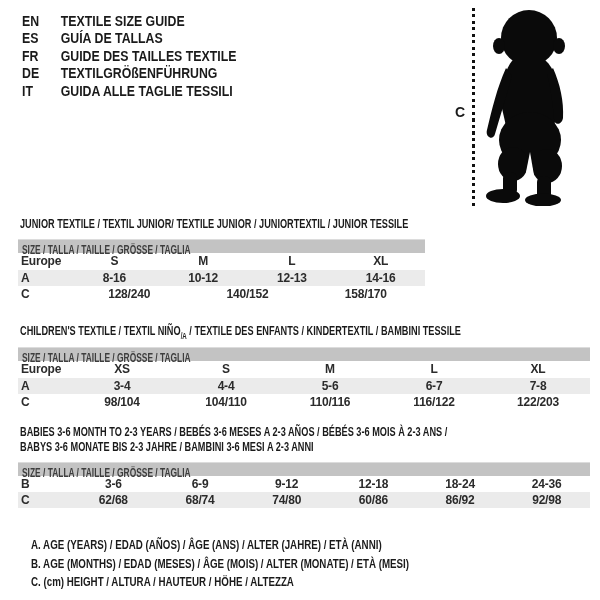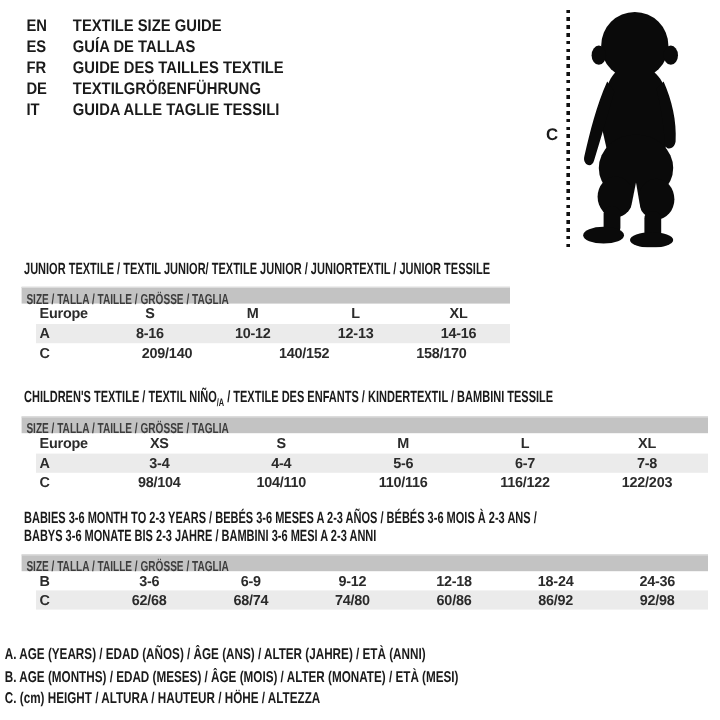--- a/index.html
+++ b/index.html
@@ -29,29 +29,29 @@
   }
   .sub { font-size:9px; vertical-align:sub; }
 
   
   .tbl { position:absolute; left:18px; }
   .tbl-bar { height:14px; background:#c3c3c3; border-top:1px solid #dcdcdc; box-sizing:border-box; padding-left:4px; overflow:visible; }
   .tbl-bar-text {
     display:inline-block; font-size:12px; font-weight:700; color:#3d3d3d;
     transform:scaleX(0.70); transform-origin:0 0; white-space:nowrap; line-height:13px;
   }
-  .tbl-row { display:flex; font-size:12px; font-weight:700; letter-spacing:-0.2px; color:#2b2b2b;margin-left:12px; }
+  .tbl-row { display:flex; font-size:12px; font-weight:700; letter-spacing:-0.2px; color:#2b2b2b; }
   .tbl-row .lbl { width:52px; padding-left:3px; box-sizing:border-box; text-align:left; }
   .tbl-row .c { flex:1 1 0; text-align:center; }
   .h17 { height:17px; line-height:17px; }
   .h16 { height:16px; line-height:16px; }
   .alt { background:#ebebeb; }
 
   
-  .footnotes { position:absolute; left:4px; top:536px; }
+  .footnotes { position:absolute; left:31px; top:536px; }
   .fn {
     font-size:13px; font-weight:700; height:18.5px; line-height:18.5px;
     transform:scaleX(0.75); transform-origin:0 0; white-space:nowrap;
   }
 </style>
 </head>
 <body>
 
 <div class="page">
 
@@ -113,21 +113,21 @@
     </div>
     <div class="tbl-row h16 alt">
       <span class="lbl">A</span>
       <span class="c">8-16</span>
       <span class="c">10-12</span>
       <span class="c">12-13</span>
       <span class="c">14-16</span>
     </div>
     <div class="tbl-row h17">
       <span class="lbl">C</span>
-      <span class="c">209/140</span>
+      <span class="c">128/240</span>
       <span class="c">140/152</span>
       <span class="c">158/170</span>
     </div>
   </div>
 
   <div class="tbl-title" style="top:324px;"><span>CHILDREN'S TEXTILE / TEXTIL NIÑO</span><span class="sub">/A</span><span> / TEXTILE DES ENFANTS / KINDERTEXTIL / BAMBINI TESSILE</span></div>
   <div class="tbl" style="top:347px; width:572px;">
     <div class="tbl-bar">
       <span class="tbl-bar-text">SIZE / TALLA / TAILLE / GRÖSSE / TAGLIA</span>
     </div>

